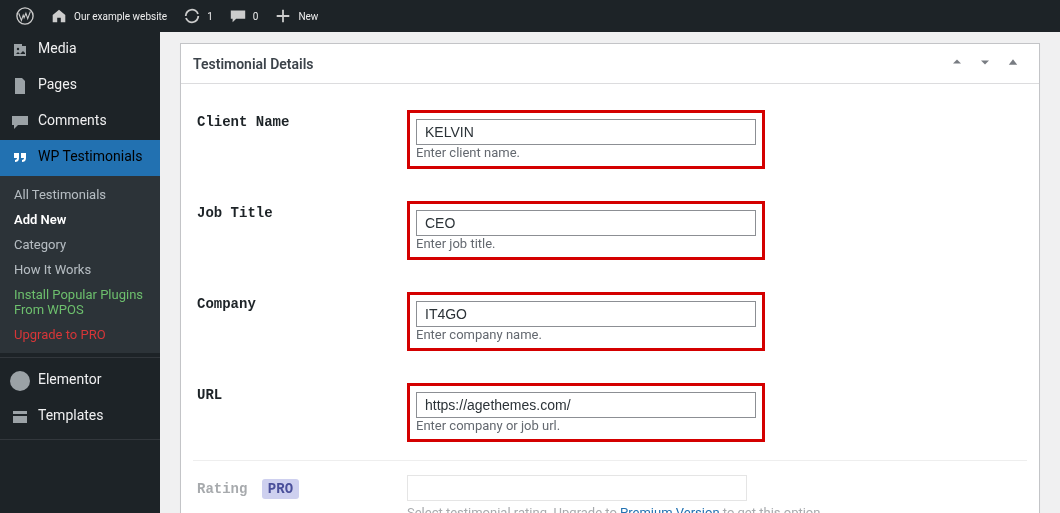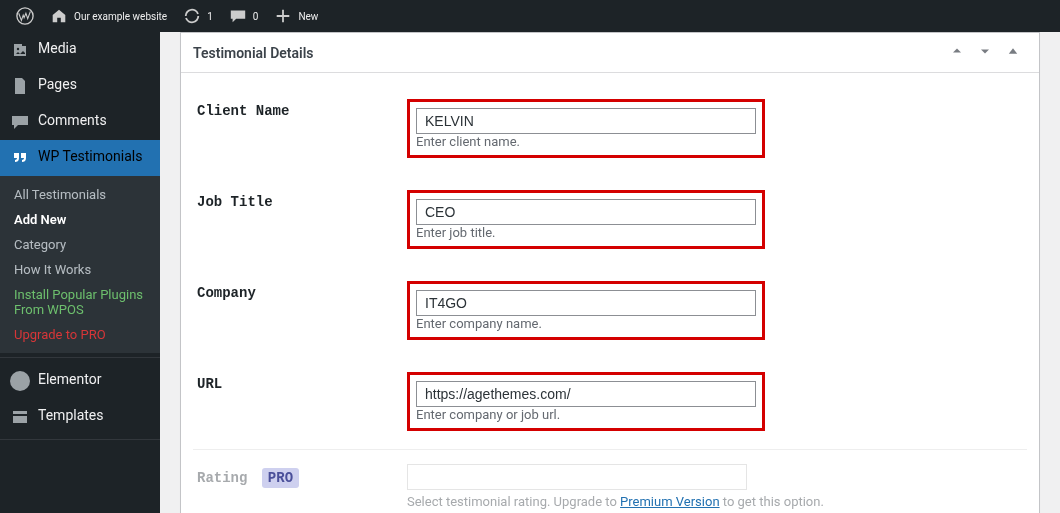--- a/index.html
+++ b/index.html
@@ -96,21 +96,21 @@
     margin-bottom: 5px;
   }
 
   
   .content {
     position: absolute;
     top: 32px;
     left: 160px;
     right: 0;
     bottom: 0;
-    padding: 4px 20px 20px;
+    padding: 15px 20px 20px;
     overflow: hidden;
   }
 
   .panel {
     background: #fff;
     border: 1px solid #c3c4c7;
     box-shadow: 0 1px 1px rgba(0,0,0,.04);
     margin-top: -4px; 
   }
   .panel-header {

